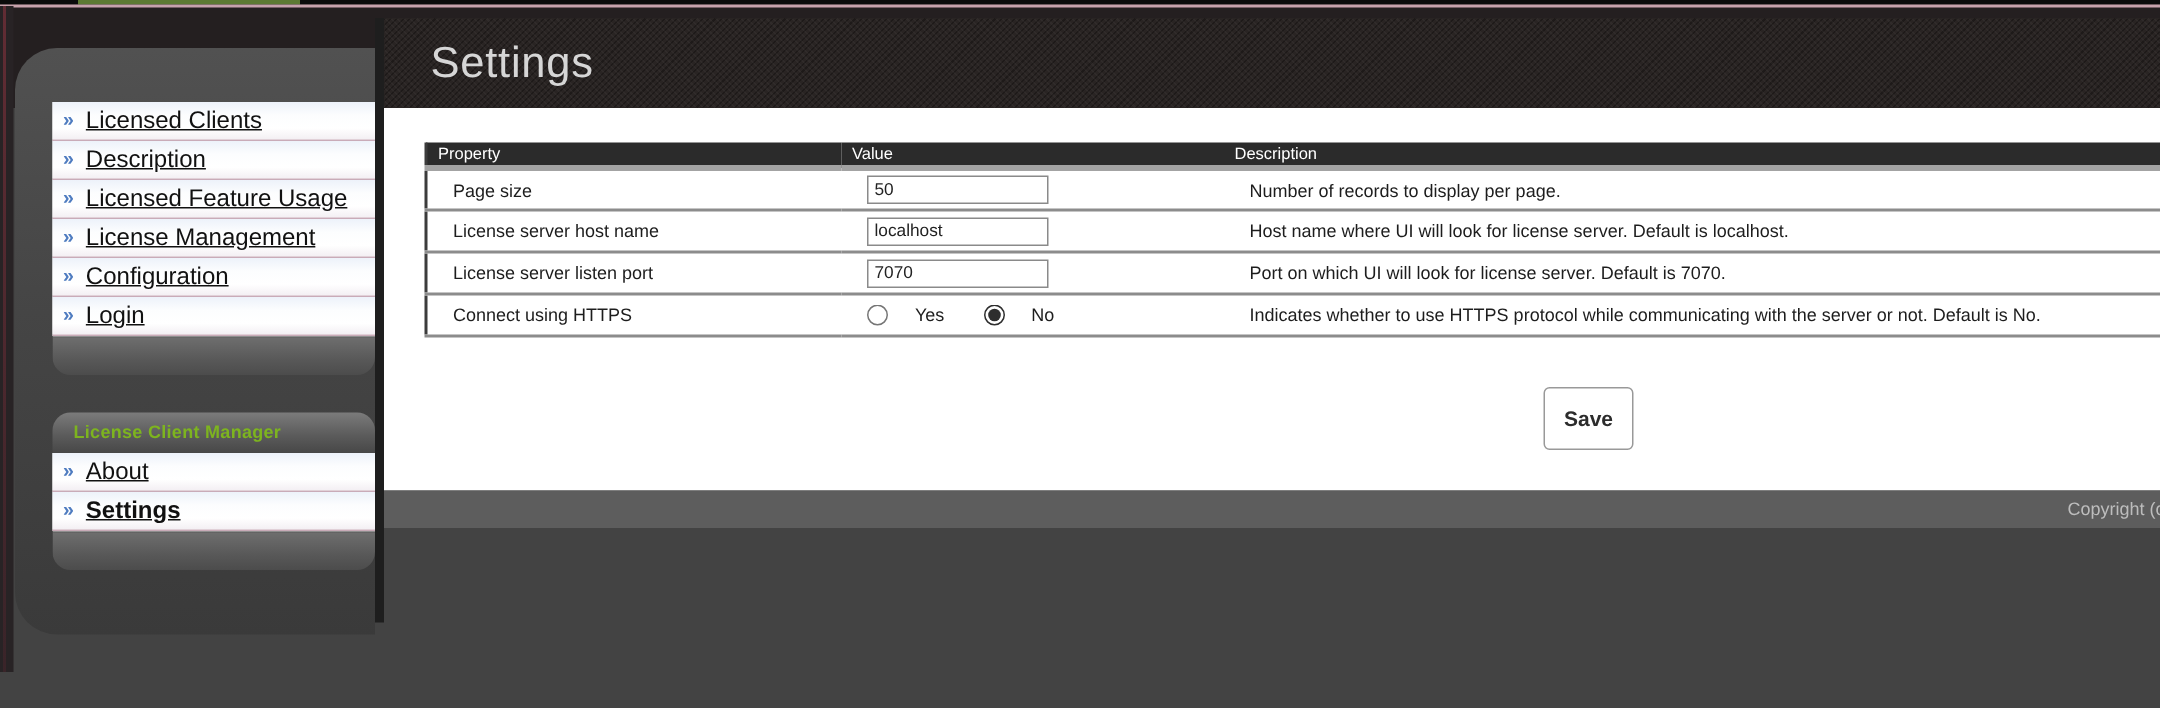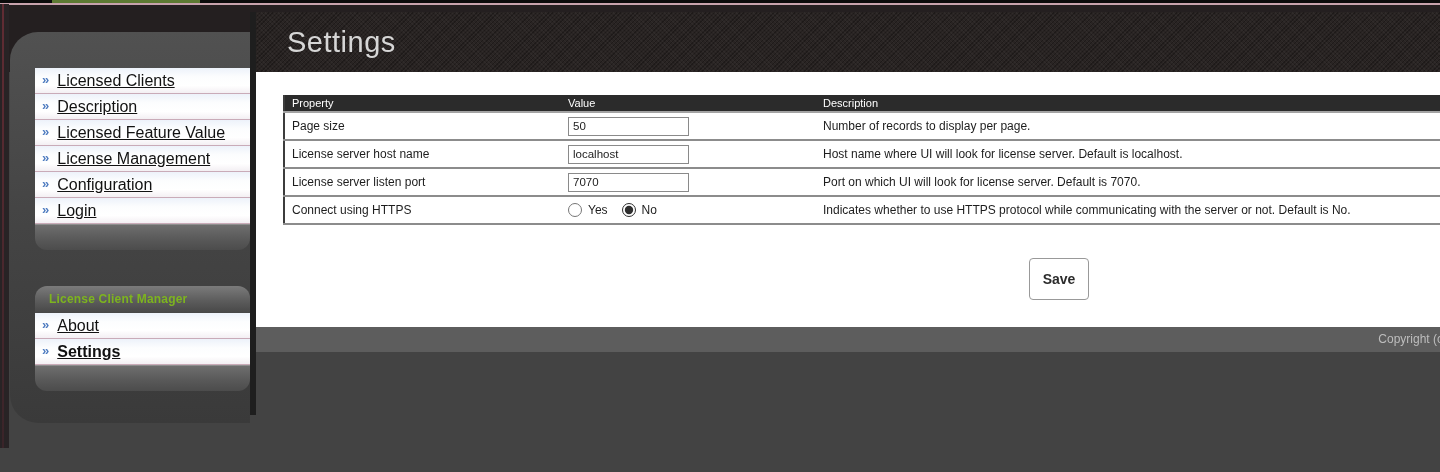--- a/index.html
+++ b/index.html
@@ -54,21 +54,21 @@
   .sidebar-divider {
     position: absolute; left: 250px; top: 12px;
     width: 6px; height: 403px;
     background: #1e1e1e;
   }
   .sidebar-menus {
     position: absolute; left: 35px; top: 68px;
     width: 215px;
   }
   .menu-section { margin: 0; }
-  .menu-section + .menu-section { margin-top: 36px; }
+  .menu-section + .menu-section { margin-top: 25px; }
   .menu-header {
     height: 27px;
     border-radius: 12px 12px 0 0;
     background: linear-gradient(180deg, #7b7b7b 0%, #5c5c5c 55%, #474747 100%);
     color: #7db41f;
     font-size: 12px; font-weight: bold;
     line-height: 27px;
     padding-left: 14px;
     letter-spacing: 0.2px;
   }
@@ -136,43 +136,43 @@
   .props-table col.c-prop { width: 277px; }
   .props-table col.c-val  { width: 255px; }
   .props-table col.c-desc { width: 1020px; }
   .props-table th {
     background: #2b2b2b;
     color: #ffffff;
     font-size: 11px; font-weight: normal;
     text-align: left;
     height: 17px;
     padding: 1px 7px;
-    border-bottom: 2px solid #a3a3a3;
+    border-bottom: 4px solid #a3a3a3;
   }
   .props-table td {
     height: 28px;
-    padding: 2px 7px;
+    padding: 2px 17px;
     font-size: 12px;
     color: #1d1d1d;
     border-bottom: 2px solid #8c8c8c;
     background: #ffffff;
     vertical-align: middle;
   }
   .cell-input {
     width: 121px; height: 19px;
     border: 1px solid #8a8a8a;
     border-radius: 0;
     font-family: "Liberation Sans", sans-serif;
     font-size: 11.5px;
     color: #222222;
     padding: 1px 4px;
     outline: none;
     background: #ffffff;
   }
-  .radio-group { display: flex; align-items: flex-end; gap: 4px; }
+  .radio-group { display: flex; align-items: flex-end; gap: 16px; }
   .radio-group input[type="radio"] {
     width: 14px; height: 14px;
     accent-color: #2e2e2e;
     margin: 0 2px 0 0;
   }
   .radio-label { font-size: 12px; color: #1d1d1d; margin-right: 10px; }
 
   .save-row {
     width: 1552px;
     margin-left: 27px;
@@ -227,21 +227,21 @@
     <a class="menu-link" href="#">Licensed Clients</a>
   </div>
 
   <div class="menu-item">
     <span class="chev">»</span>
     <a class="menu-link" href="#">Description</a>
   </div>
 
   <div class="menu-item">
     <span class="chev">»</span>
-    <a class="menu-link" href="#">Licensed Feature Value</a>
+    <a class="menu-link" href="#">Licensed Feature Usage</a>
   </div>
 
   <div class="menu-item">
     <span class="chev">»</span>
     <a class="menu-link" href="#">License Management</a>
   </div>
 
   <div class="menu-item">
     <span class="chev">»</span>
     <a class="menu-link" href="#">Configuration</a>

